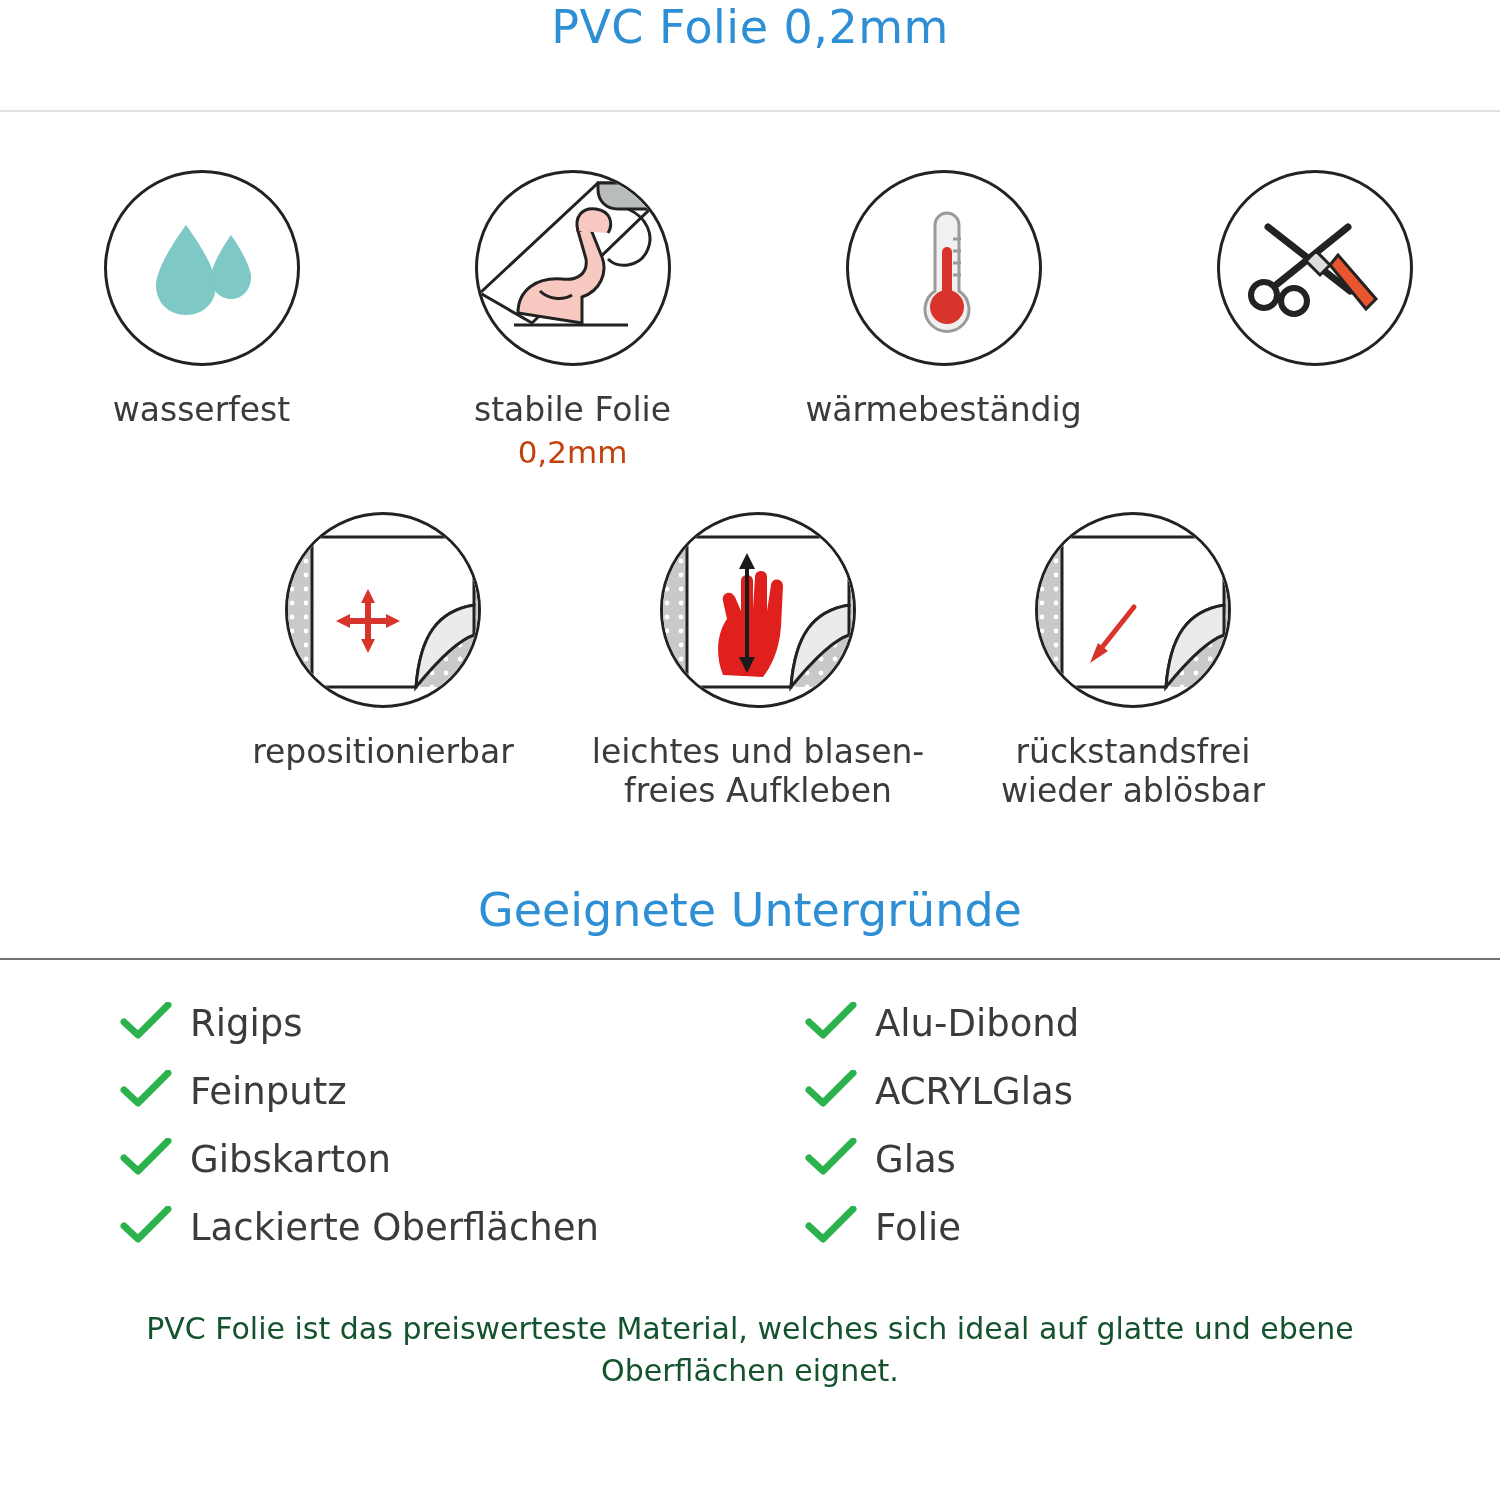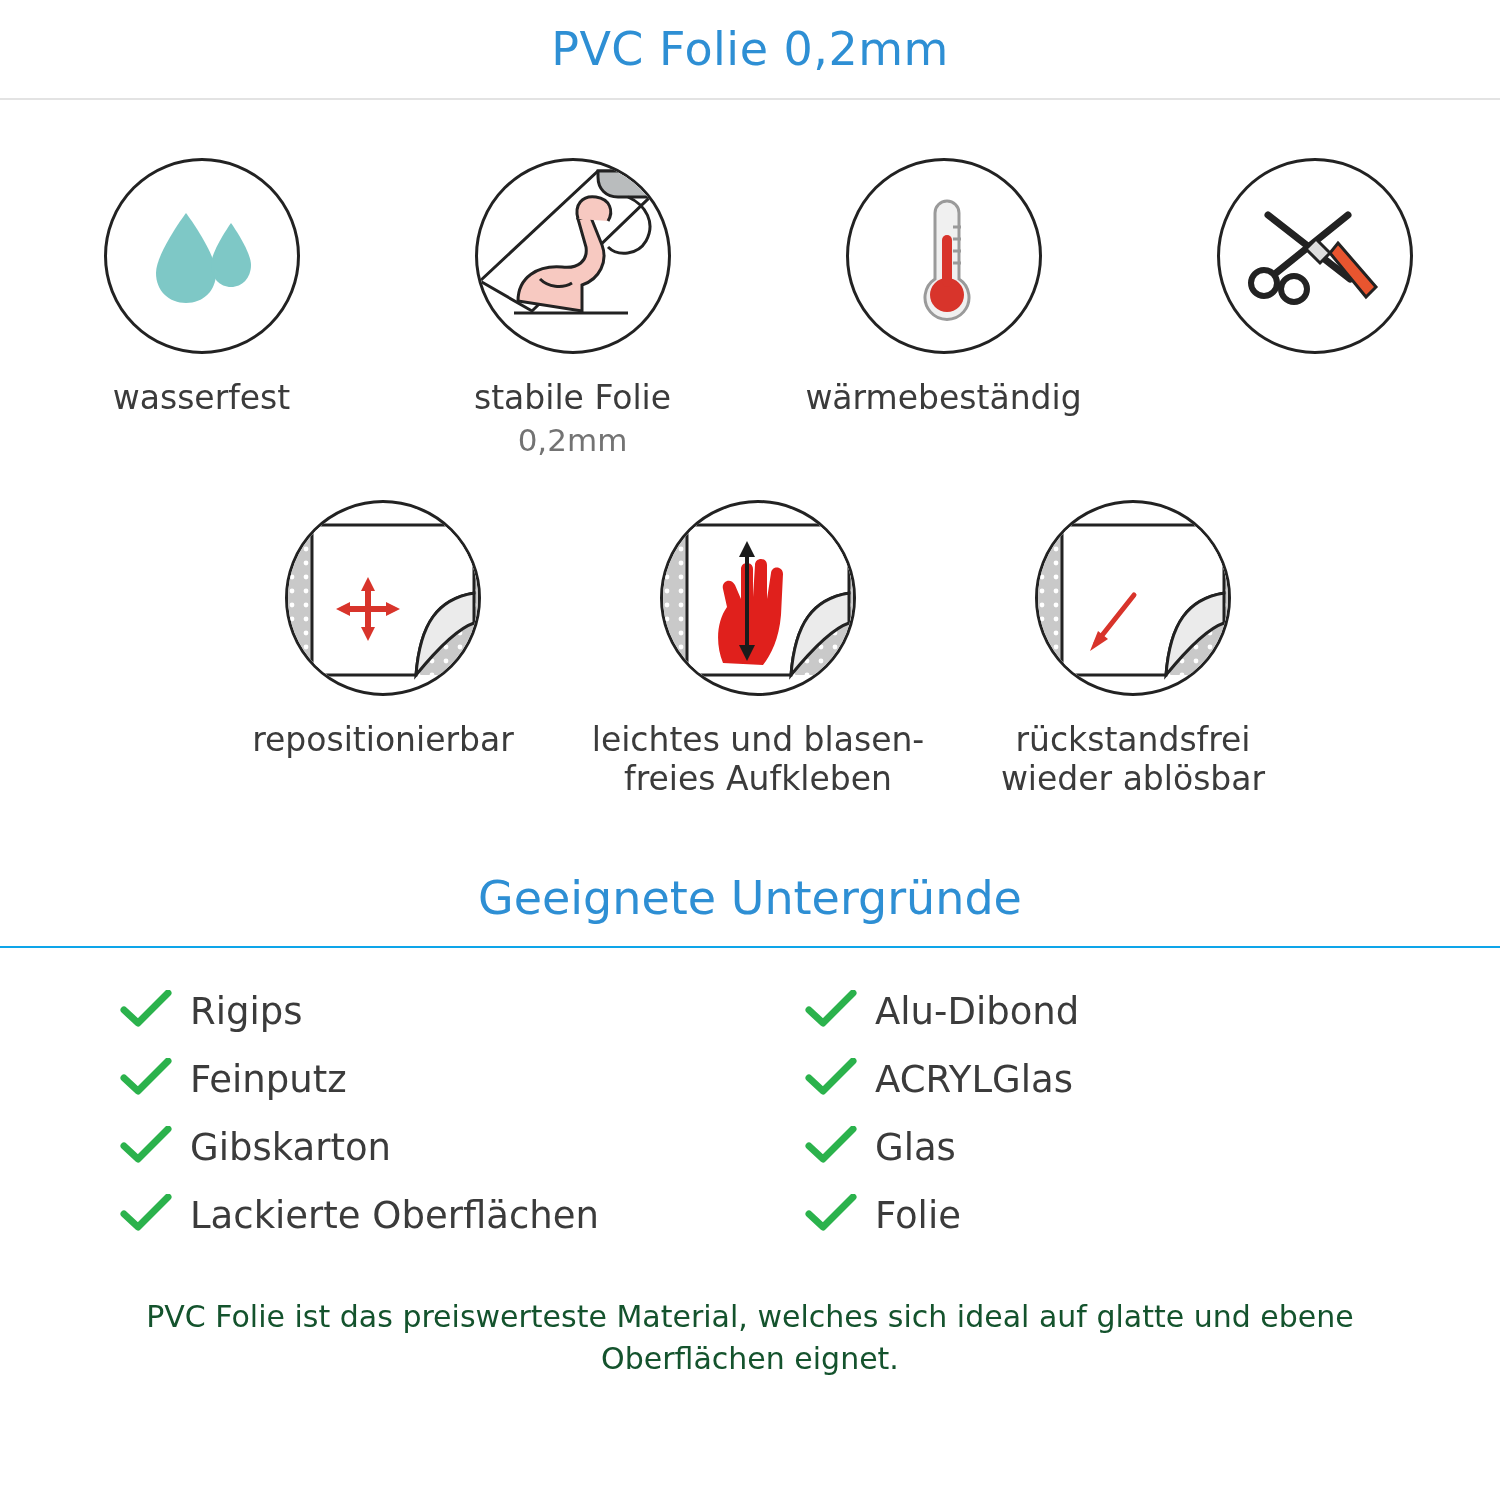--- a/index.html
+++ b/index.html
@@ -16,23 +16,23 @@
   }
   .page {
     position: relative;
     width: 1500px;
     height: 1500px;
     box-sizing: border-box;
   }
 
   
   .title-bar {
-    height: 100px;
-    display: flex;
-    align-items: center;
+    height: 112px;
+    display: flex;
+    align-items: flex-start;
     justify-content: center;
     border-bottom: 2px solid #e3e3e3;
     box-sizing: border-box;
   }
   .title {
     font-size: 46px;
     color: #2e8fd4;
     letter-spacing: 0.5px;
   }
 
@@ -66,33 +66,33 @@
     margin-top: 24px;
     font-size: 33px;
     line-height: 39px;
     text-align: center;
     color: #3b3b3b;
     max-width: 340px;
   }
   .cap .thin { display: block; }
   .sub-red {
     display: block;
-    color: #737373;
+    color: #c2410c;
     font-size: 31px;
     margin-top: 4px;
   }
 
   
   .subtitle-bar {
     margin-top: 52px;
     height: 96px;
     display: flex;
     align-items: center;
     justify-content: center;
-    border-bottom: 2px solid #0ea5e9;
+    border-bottom: 2px solid #737373;
   }
   .subtitle {
     font-size: 46px;
     color: #2e8fd4;
   }
 
   
   .surfaces {
     display: flex;
     padding: 42px 120px 0 120px;

